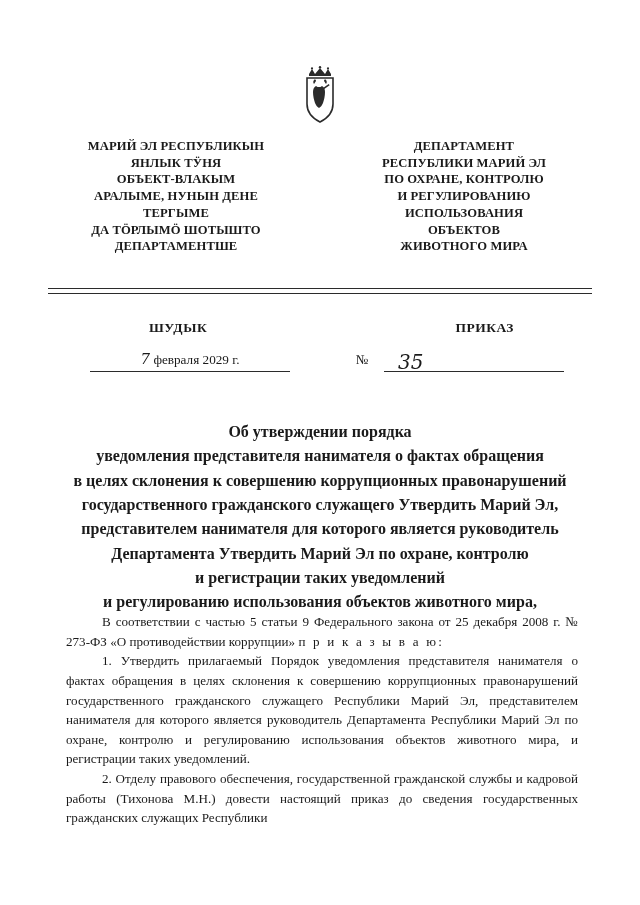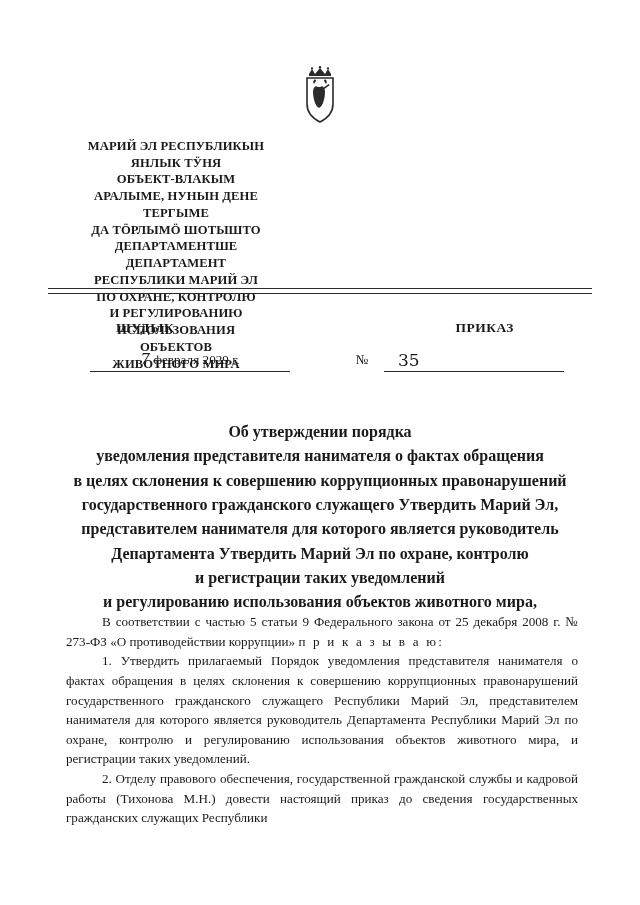--- a/index.html
+++ b/index.html
@@ -39,21 +39,20 @@
 
   
   .header {
     position: absolute;
     top: 138px;
     left: 66px;
     right: 66px;
     display: flex;
     justify-content: space-between;
     align-items: flex-start;
-    flex-direction: column;
   }
   .header-col {
     width: 220px;
     text-align: center;
     font-weight: bold;
     font-size: 12.6px;
     line-height: 1.33;
     letter-spacing: 0.1px;
   }
   .header-col.left { text-transform: uppercase; }
@@ -76,21 +75,21 @@
     position: absolute;
     top: 320px;
     left: 66px;
     right: 66px;
     display: flex;
     justify-content: space-between;
     font-weight: bold;
     font-size: 13.5px;
     letter-spacing: 0.5px;
   }
-  .doctype .left-word { margin-left: 50px; }
+  .doctype .left-word { margin-left: 83px; }
   .doctype .right-word { margin-right: 60px; }
 
   
   .datenum {
     position: absolute;
     top: 350px;
     left: 66px;
     right: 66px;
     height: 28px;
   }
@@ -121,21 +120,22 @@
     position: absolute;
     left: 318px;
     top: 0;
     width: 180px;
     height: 22px;
     border-bottom: 1.1px solid #2b2b2b;
     box-sizing: border-box;
   }
   .num-hand {
     font-family: "DejaVu Serif", serif;
-    font-size: 17px;
+    font-style: italic;
+    font-size: 20px;
     margin-left: 14px;
   }
 
   
   .title {
     position: absolute;
     top: 420px;
     left: 70px;
     right: 70px;
     text-align: center;

